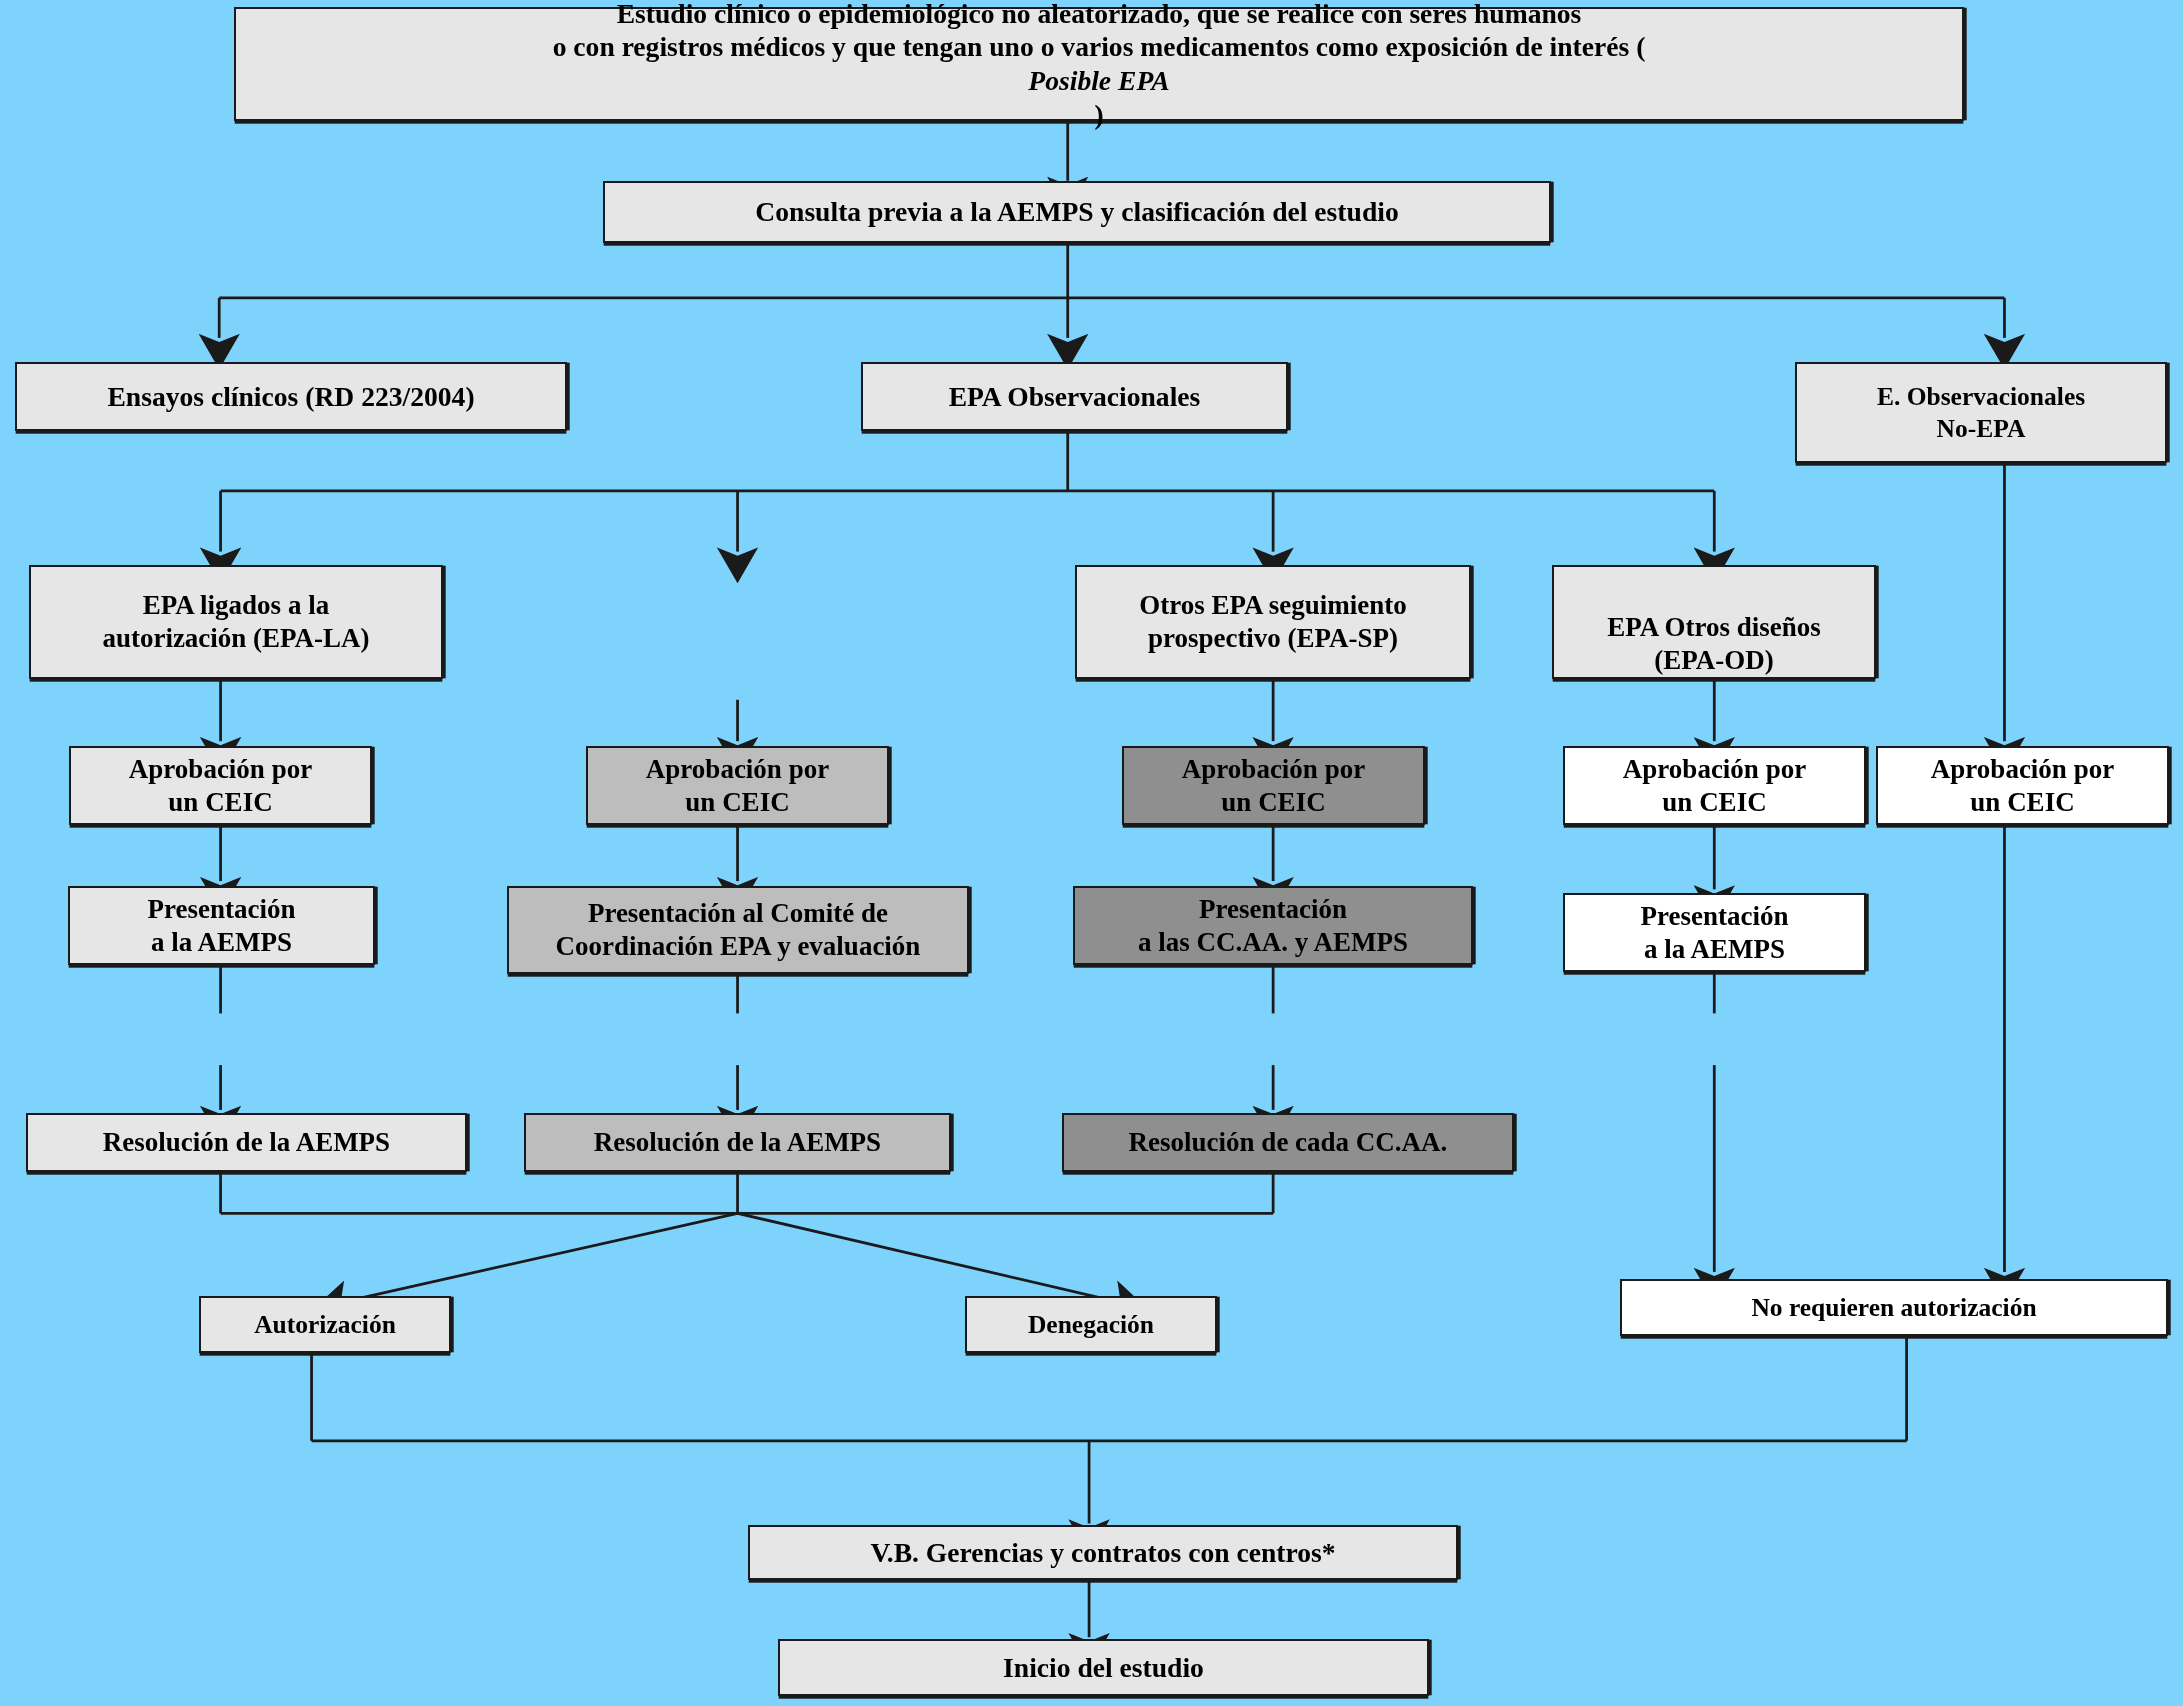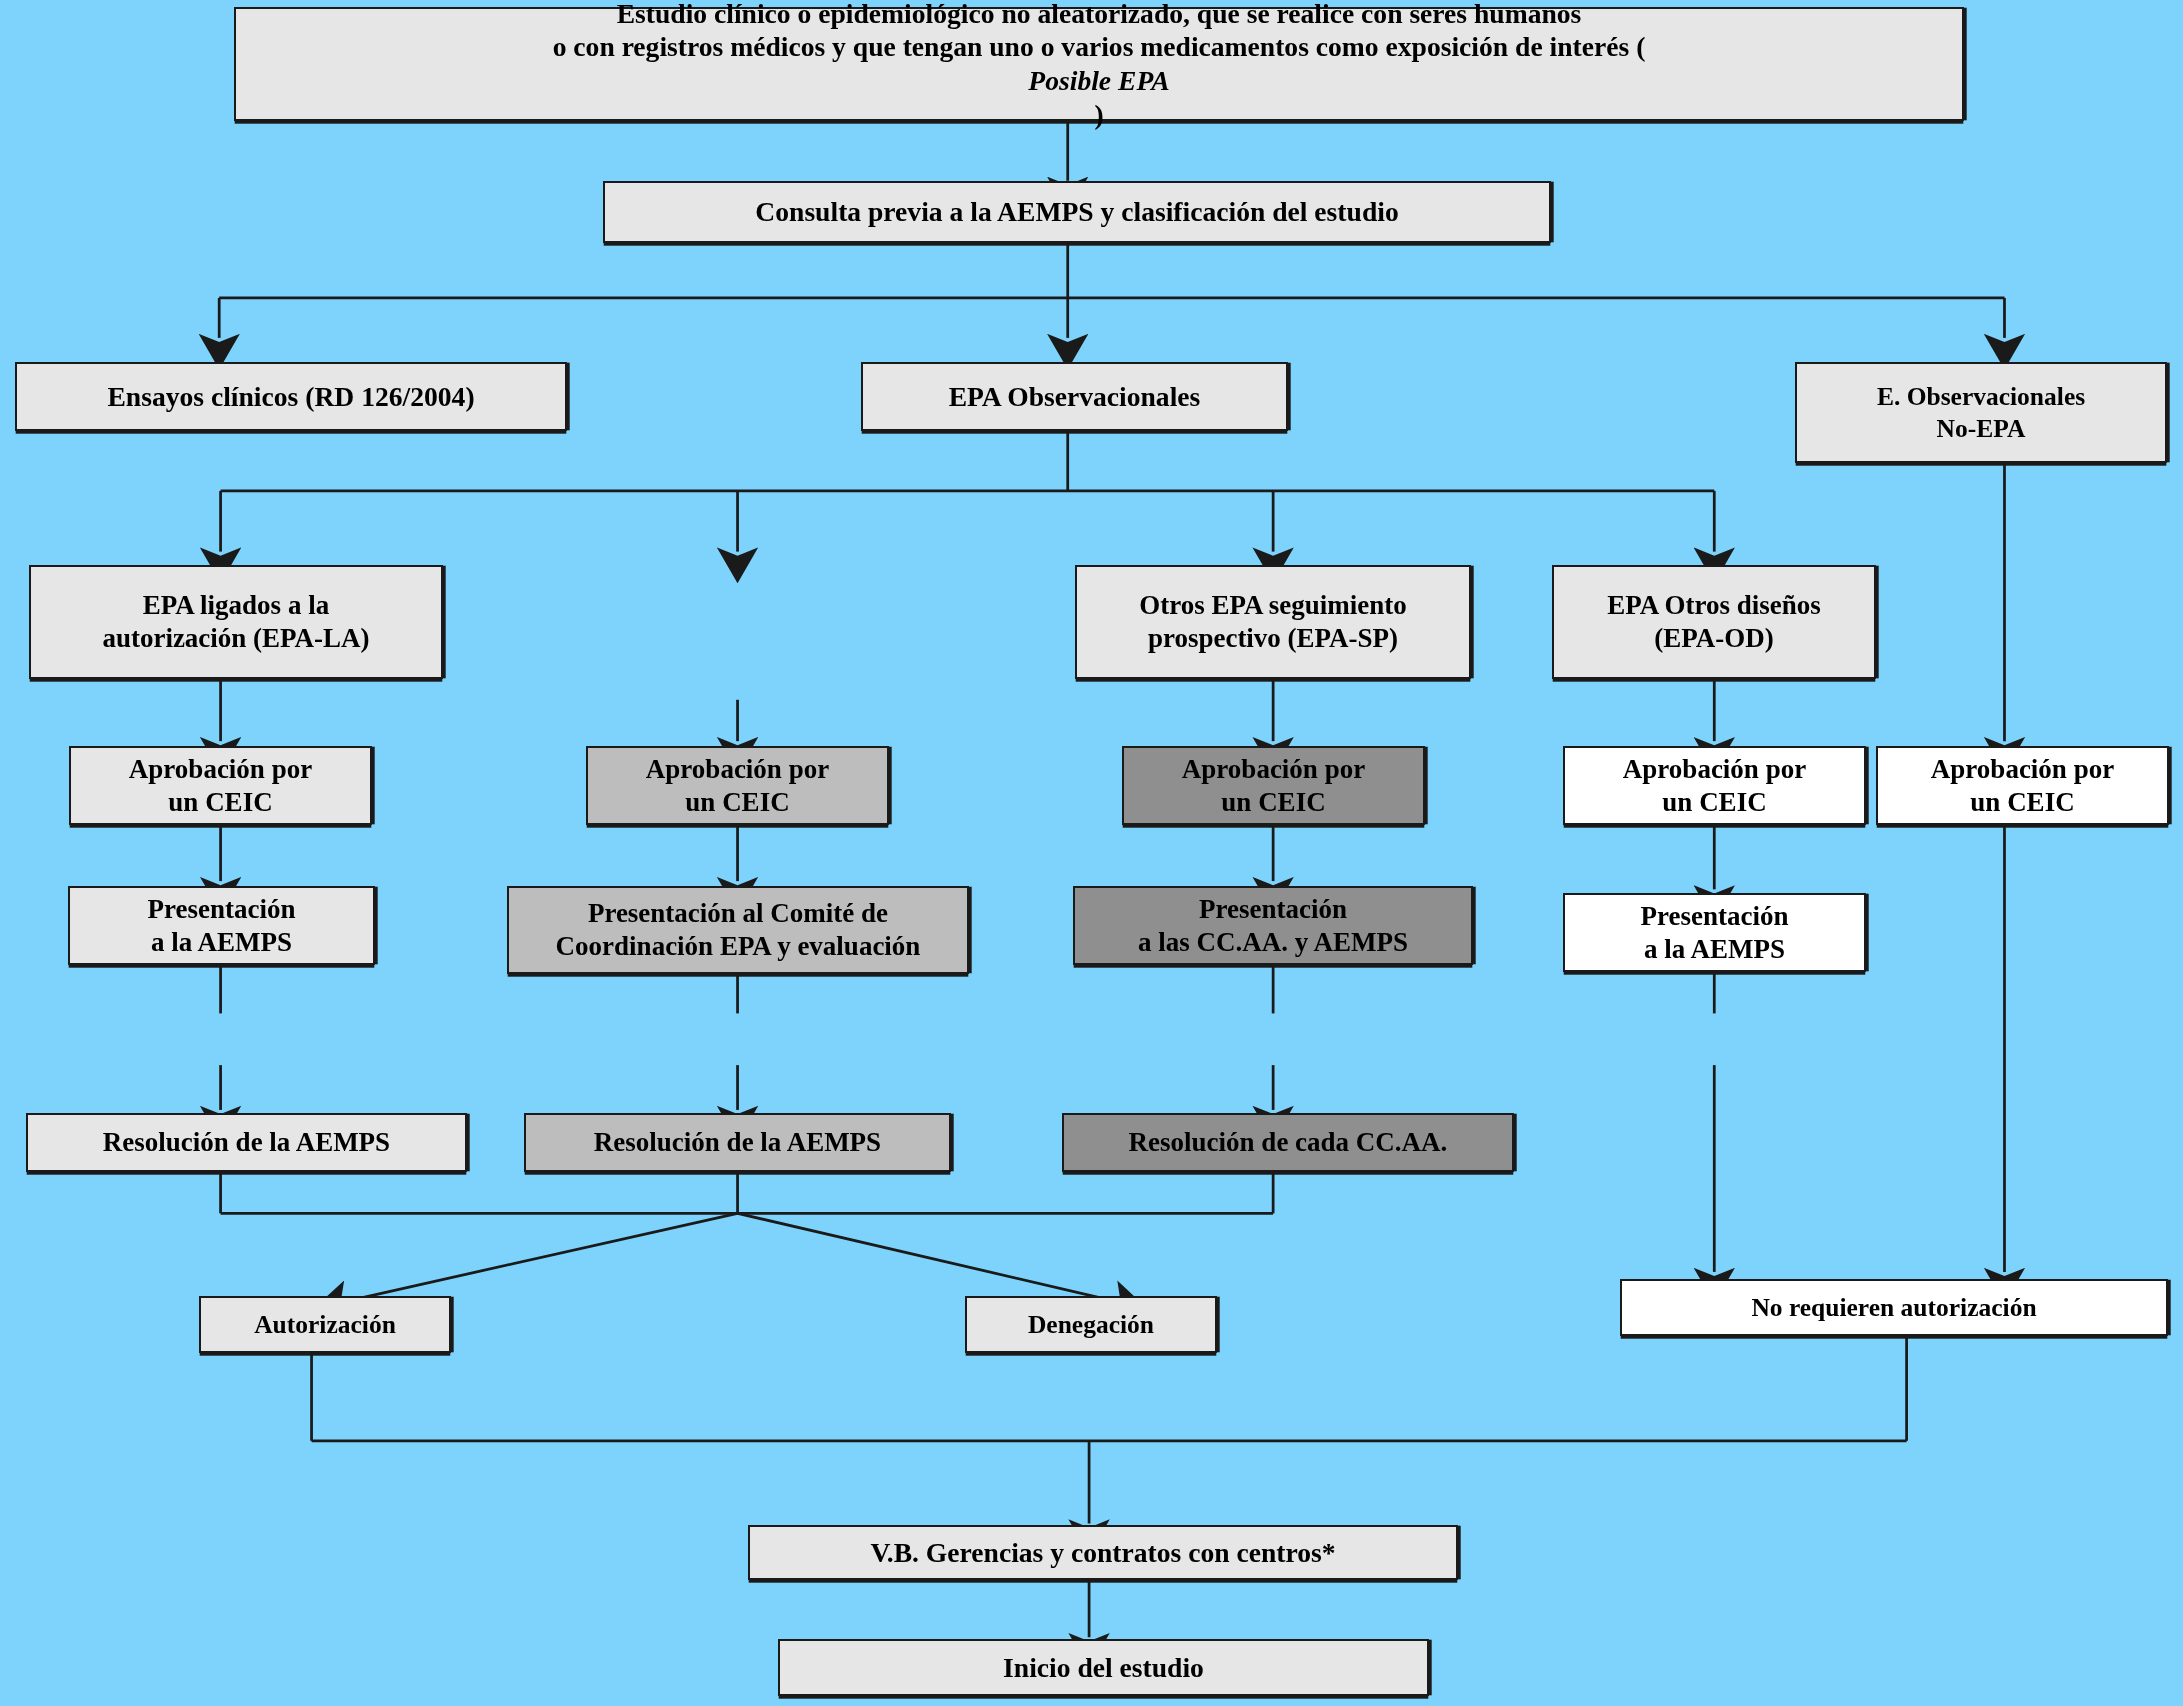--- a/index.html
+++ b/index.html
@@ -120,21 +120,21 @@
       <span>Estudio clínico o epidemiológico no aleatorizado, que se realice con seres humanos</span>
       <span><span>o con registros médicos y que tengan uno o varios medicamentos como exposición de interés (</span><i class="it">Posible EPA</i><span>)</span></span>
     </span>
   </div>
 
   <div class="node fill-lite sz-xl" style="left:603px;top:181px;width:948px;height:62px;">
     <span>Consulta previa a la AEMPS y clasificación del estudio</span>
   </div>
 
   <div class="node fill-lite sz-xl" style="left:15px;top:362px;width:552px;height:69px;">
-    <span>Ensayos clínicos (RD 126/2004)</span>
+    <span>Ensayos clínicos (RD 223/2004)</span>
   </div>
 
   <div class="node fill-lite sz-xl" style="left:861px;top:362px;width:427px;height:69px;">
     <span>EPA Observacionales</span>
   </div>
 
   <div class="node fill-lite sz-lg" style="left:1795px;top:362px;width:372px;height:101px;">
     <span>
       <span>E. Observacionales</span>
       <span>No-EPA</span>
@@ -149,21 +149,21 @@
   </div>
 
 
   <div class="node fill-lite sz-md" style="left:1075px;top:565px;width:396px;height:114px;">
     <span>
       <span>Otros EPA seguimiento</span>
       <span>prospectivo (EPA-SP)</span>
     </span>
   </div>
 
-  <div class="node fill-lite sz-md" style="left:1552px;top:565px;width:324px;height:114px;">
+  <div class="node fill-lite sz-md" style="left:1552px;top:565px;width:324px;height:114px;align-items:flex-end;">
     <span>
       <span>EPA Otros diseños</span>
       <span>(EPA-OD)</span>
     </span>
   </div>
 
   <div class="node fill-lite sz-md" style="left:69px;top:746px;width:303px;height:79px;">
     <span>
       <span>Aprobación por</span>
       <span>un CEIC</span>

